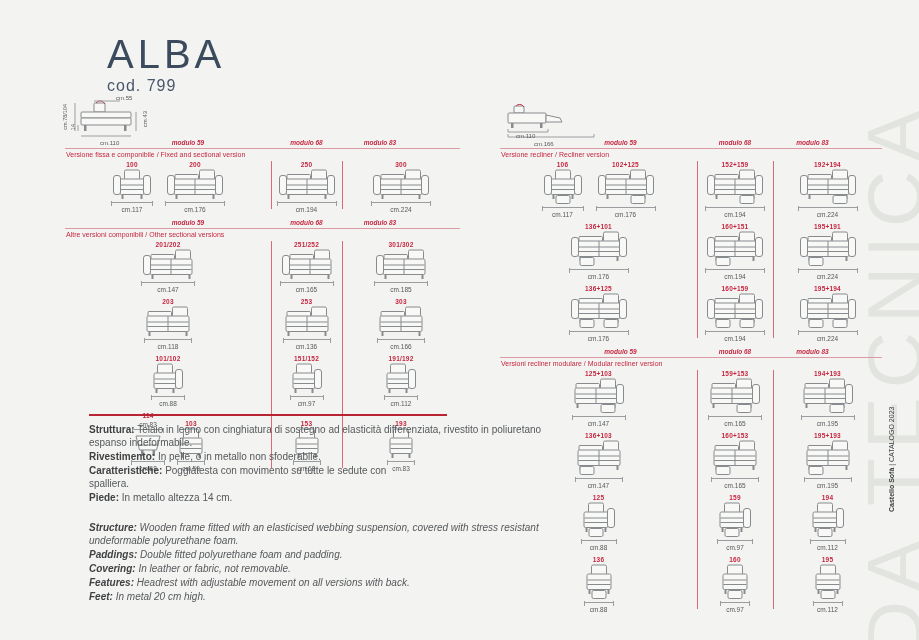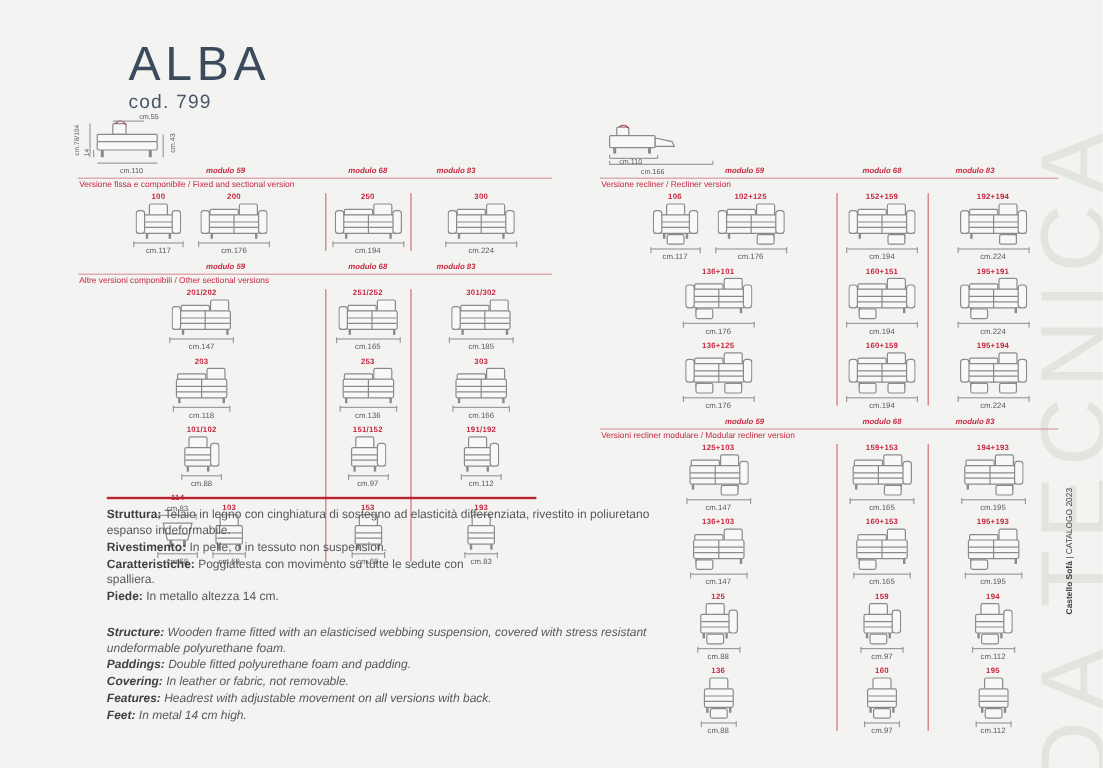--- a/index.html
+++ b/index.html
@@ -897,28 +897,28 @@
           </div>
         </div>
       </section>
     </div>
 
   <div class="specs">
     <div class="spec-rule"></div>
     <div class="block-it">
       <p class="spec"><b>Struttura:</b><span> Telaio in legno con cinghiatura di sostegno ad elasticità differenziata, rivestito in poliuretano
 espanso indeformabile.</span></p>
-      <p class="spec"><b>Rivestimento:</b><span> In pelle, o in tessuto non suspension.</span></p>
+      <p class="spec"><b>Rivestimento:</b><span> In pelle, o in metallo non sfoderabile.</span></p>
       <p class="spec"><b>Caratteristiche:</b><span> Poggiatesta con movimento su tutte le sedute con
 spalliera.</span></p>
       <p class="spec"><b>Piede:</b><span> In metallo altezza 14 cm.</span></p>
     </div>
     <div class="block-en">
       <p class="spec"><b>Structure:</b><span> Wooden frame fitted with an elasticised webbing suspension, covered with stress resistant
 undeformable polyurethane foam.</span></p>
       <p class="spec"><b>Paddings:</b><span> Double fitted polyurethane foam and padding.</span></p>
       <p class="spec"><b>Covering:</b><span> In leather or fabric, not removable.</span></p>
       <p class="spec"><b>Features:</b><span> Headrest with adjustable movement on all versions with back.</span></p>
-      <p class="spec"><b>Feet:</b><span> In metal 14 cm high.</span></p>
+      <p class="spec"><b>Feet:</b><span> In metal 20 cm high.</span></p>
     </div>
   </div>
 
 </div>
 
 </body></html>

